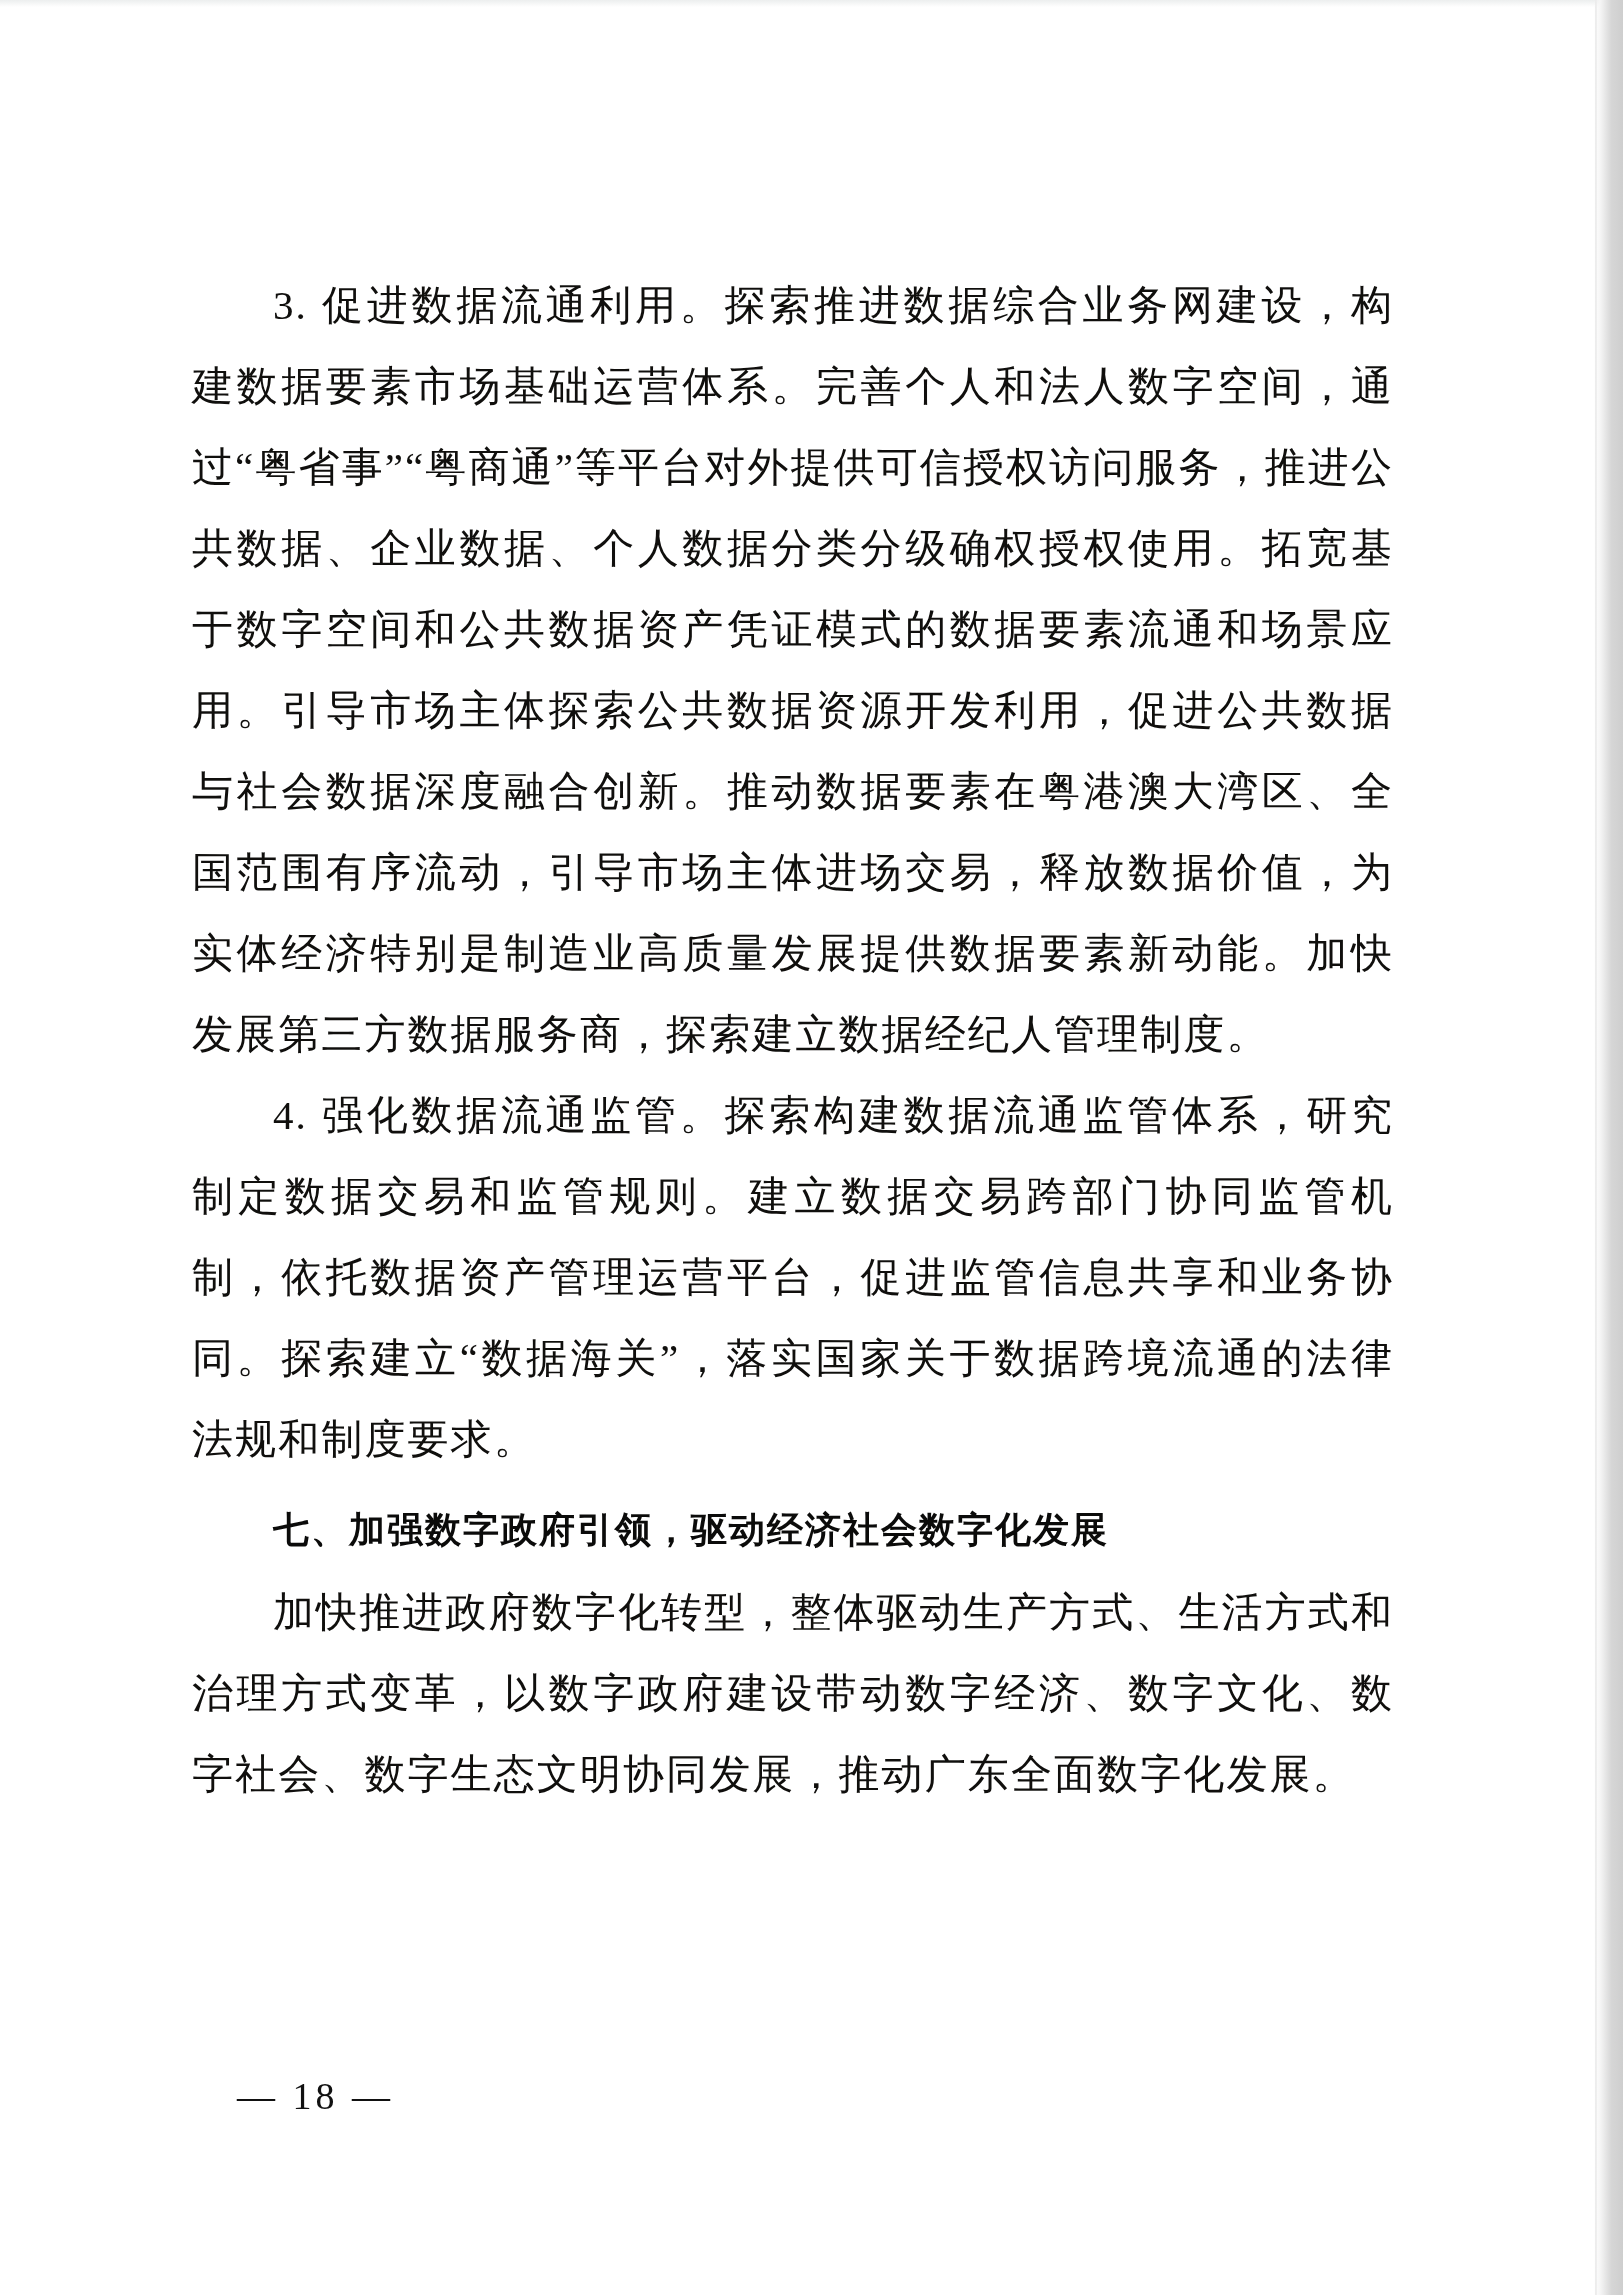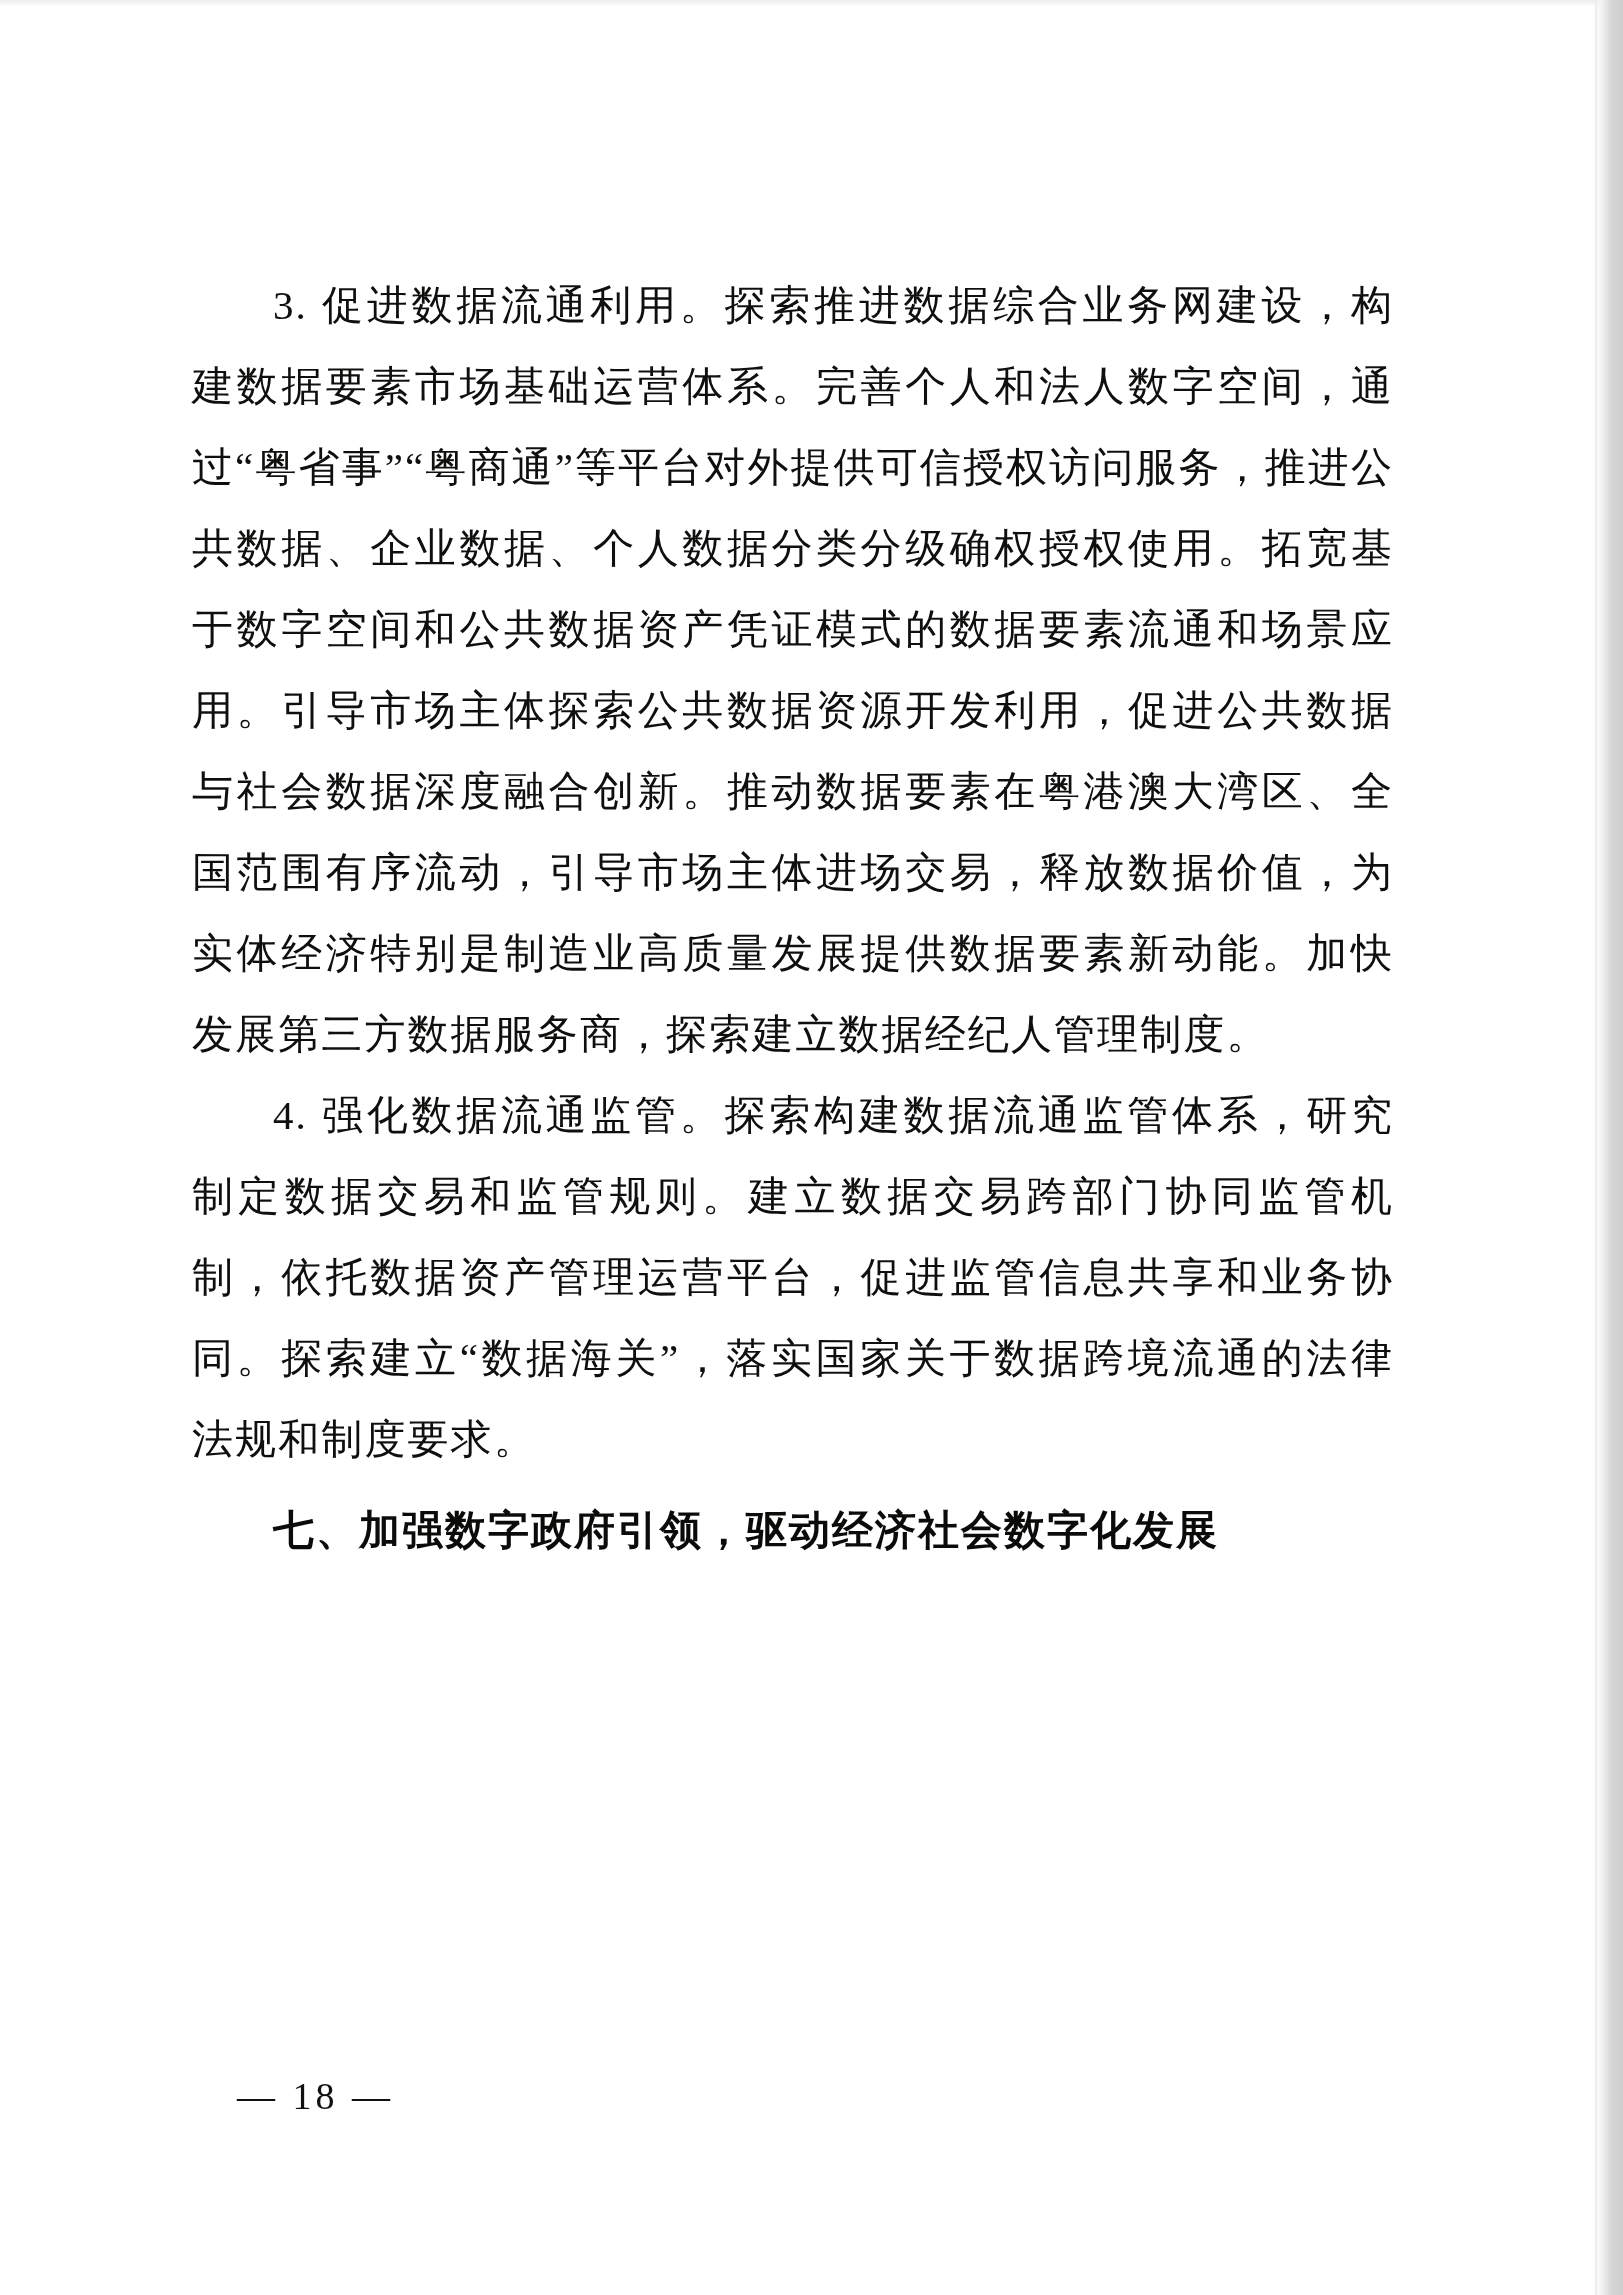--- a/index.html
+++ b/index.html
@@ -77,21 +77,21 @@
     font-synthesis: none;
   }
 
   .para + .para {
     margin-top: 0;
   }
 
   .heading {
     margin: 8px 0 0 0;
     font-family: "DejaVu Sans", "Liberation Sans", sans-serif;
-    font-size: 41px;
+    font-size: 36px;
     line-height: 84px;
     font-weight: 700;
     color: #0b0b0a;
     letter-spacing: 2px;
     text-indent: 81px;
     text-align: left;
   }
 
   
   #page-folio {
@@ -118,20 +118,21 @@
   <div id="scan-edge-right"></div>
 
   <div id="text-column">
 
     <p class="para">3. 促进数据流通利用。探索推进数据综合业务网建设，构建数据要素市场基础运营体系。完善个人和法人数字空间，通过“粤省事”“粤商通”等平台对外提供可信授权访问服务，推进公共数据、企业数据、个人数据分类分级确权授权使用。拓宽基于数字空间和公共数据资产凭证模式的数据要素流通和场景应用。引导市场主体探索公共数据资源开发利用，促进公共数据与社会数据深度融合创新。推动数据要素在粤港澳大湾区、全国范围有序流动，引导市场主体进场交易，释放数据价值，为实体经济特别是制造业高质量发展提供数据要素新动能。加快发展第三方数据服务商，探索建立数据经纪人管理制度。</p>
 
     <p class="para">4. 强化数据流通监管。探索构建数据流通监管体系，研究制定数据交易和监管规则。建立数据交易跨部门协同监管机制，依托数据资产管理运营平台，促进监管信息共享和业务协同。探索建立“数据海关”，落实国家关于数据跨境流通的法律法规和制度要求。</p>
 
     <h2 class="heading">七、加强数字政府引领，驱动经济社会数字化发展</h2>
 
+    <p class="para">加快推进政府数字化转型，整体驱动生产方式、生活方式和治理方式变革，以数字政府建设带动数字经济、数字文化、数字社会、数字生态文明协同发展，推动广东全面数字化发展。</p>
 
 
   </div>
 
   <div id="page-folio">— 18 —</div>
 
 </div>
 
 
 </body></html>

